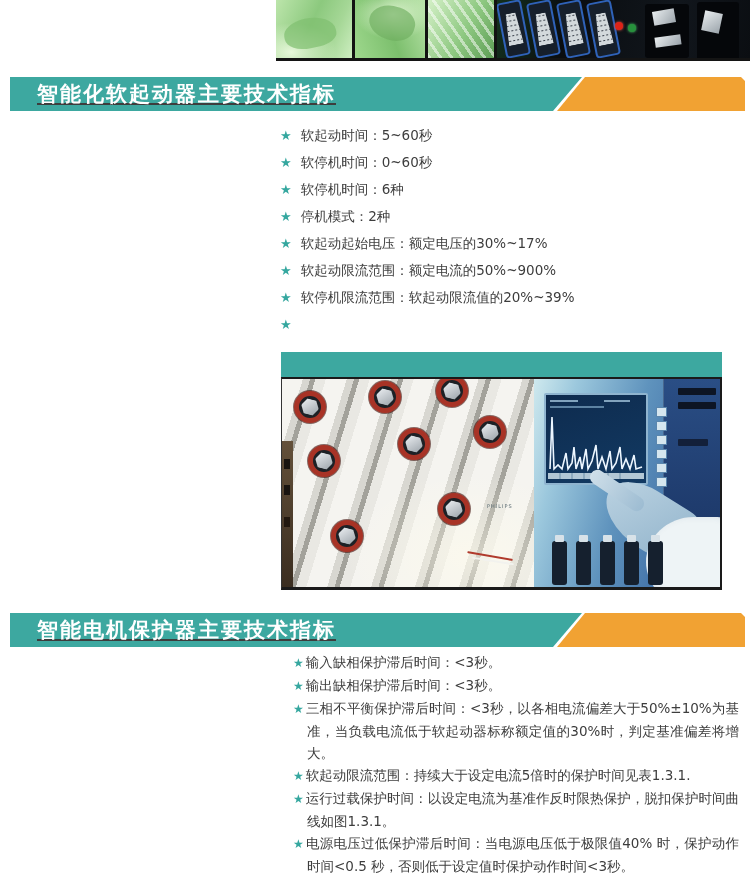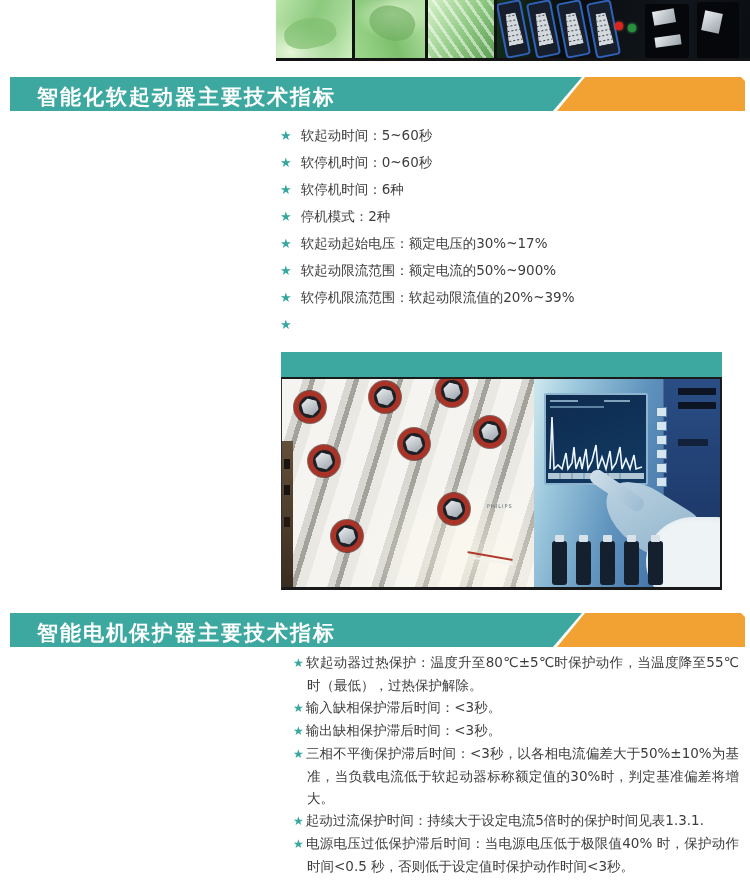--- a/index.html
+++ b/index.html
@@ -68,21 +68,21 @@
   .dark-module{position:absolute;background:#05070a;border-radius:3px;}
   .dark-module .metal{position:absolute;background:linear-gradient(135deg,#e9edef,#9ba4ab);}
 
   
   .banner{position:absolute;left:10px;width:725px;height:34px;}
   .banner1{top:77px;}
   .banner2{top:613px;}
   .banner .teal-bar{
     position:absolute;left:0;top:0;width:572px;height:34px;background:var(--teal);
     clip-path:polygon(0 0,572px 0,543px 34px,0 34px);
-    display:flex;align-items:flex-end;
+    display:flex;align-items:center;text-decoration:underline;
   }
   .banner .banner-title{
     color:#fff;font-size:21px;font-weight:700;letter-spacing:2px;
     padding-left:27px;white-space:nowrap;
   }
   .banner .orange-bar{
     position:absolute;left:547px;top:0;width:188px;height:34px;background:var(--orange);
     clip-path:polygon(28px 0,184px 0,188px 4px,188px 34px,0 34px);
   }
 
@@ -327,21 +327,21 @@
   </div>
 
   <div class="banner banner2">
     <div class="teal-bar">
       <span class="banner-title">智能电机保护器主要技术指标</span>
     </div>
     <div class="orange-bar"></div>
   </div>
 
   <ul class="spec list2">
-    <li><span class="star">★</span><span>软起动器过热保护：温度升至80℃±5℃时保护动作，当温度降至55℃时（最低），过热保护解除。</span></li>
     <li><span class="star">★</span><span>输入缺相保护滞后时间：&lt;3秒。</span></li>
     <li><span class="star">★</span><span>输出缺相保护滞后时间：&lt;3秒。</span></li>
     <li><span class="star">★</span><span>三相不平衡保护滞后时间：&lt;3秒，以各相电流偏差大于50%±10%为基准，当负载电流低于软起动器标称额定值的30%时，判定基准偏差将增大。</span></li>
-    <li><span class="star">★</span><span>起动过流保护时间：持续大于设定电流5倍时的保护时间见表1.3.1.</span></li>
+    <li><span class="star">★</span><span>软起动限流范围：持续大于设定电流5倍时的保护时间见表1.3.1.</span></li>
+    <li><span class="star">★</span><span>运行过载保护时间：以设定电流为基准作反时限热保护，脱扣保护时间曲线如图1.3.1。</span></li>
     <li><span class="star">★</span><span>电源电压过低保护滞后时间：当电源电压低于极限值40% 时，保护动作时间&lt;0.5 秒，否则低于设定值时保护动作时间&lt;3秒。</span></li>
   </ul>
 
 </div>
 
 </body></html>

